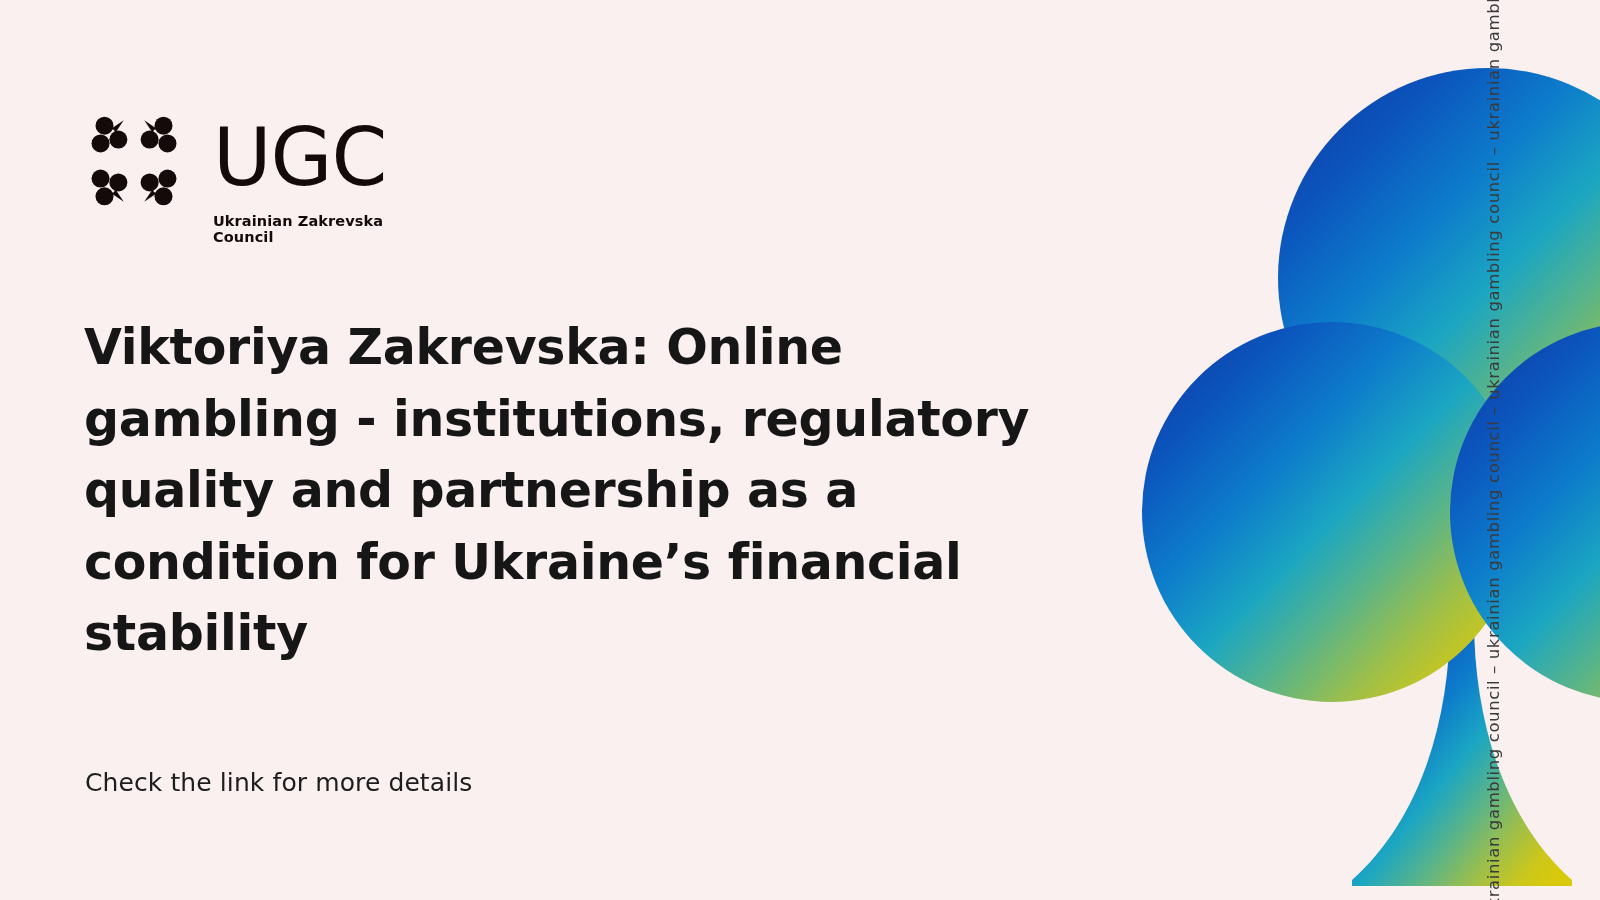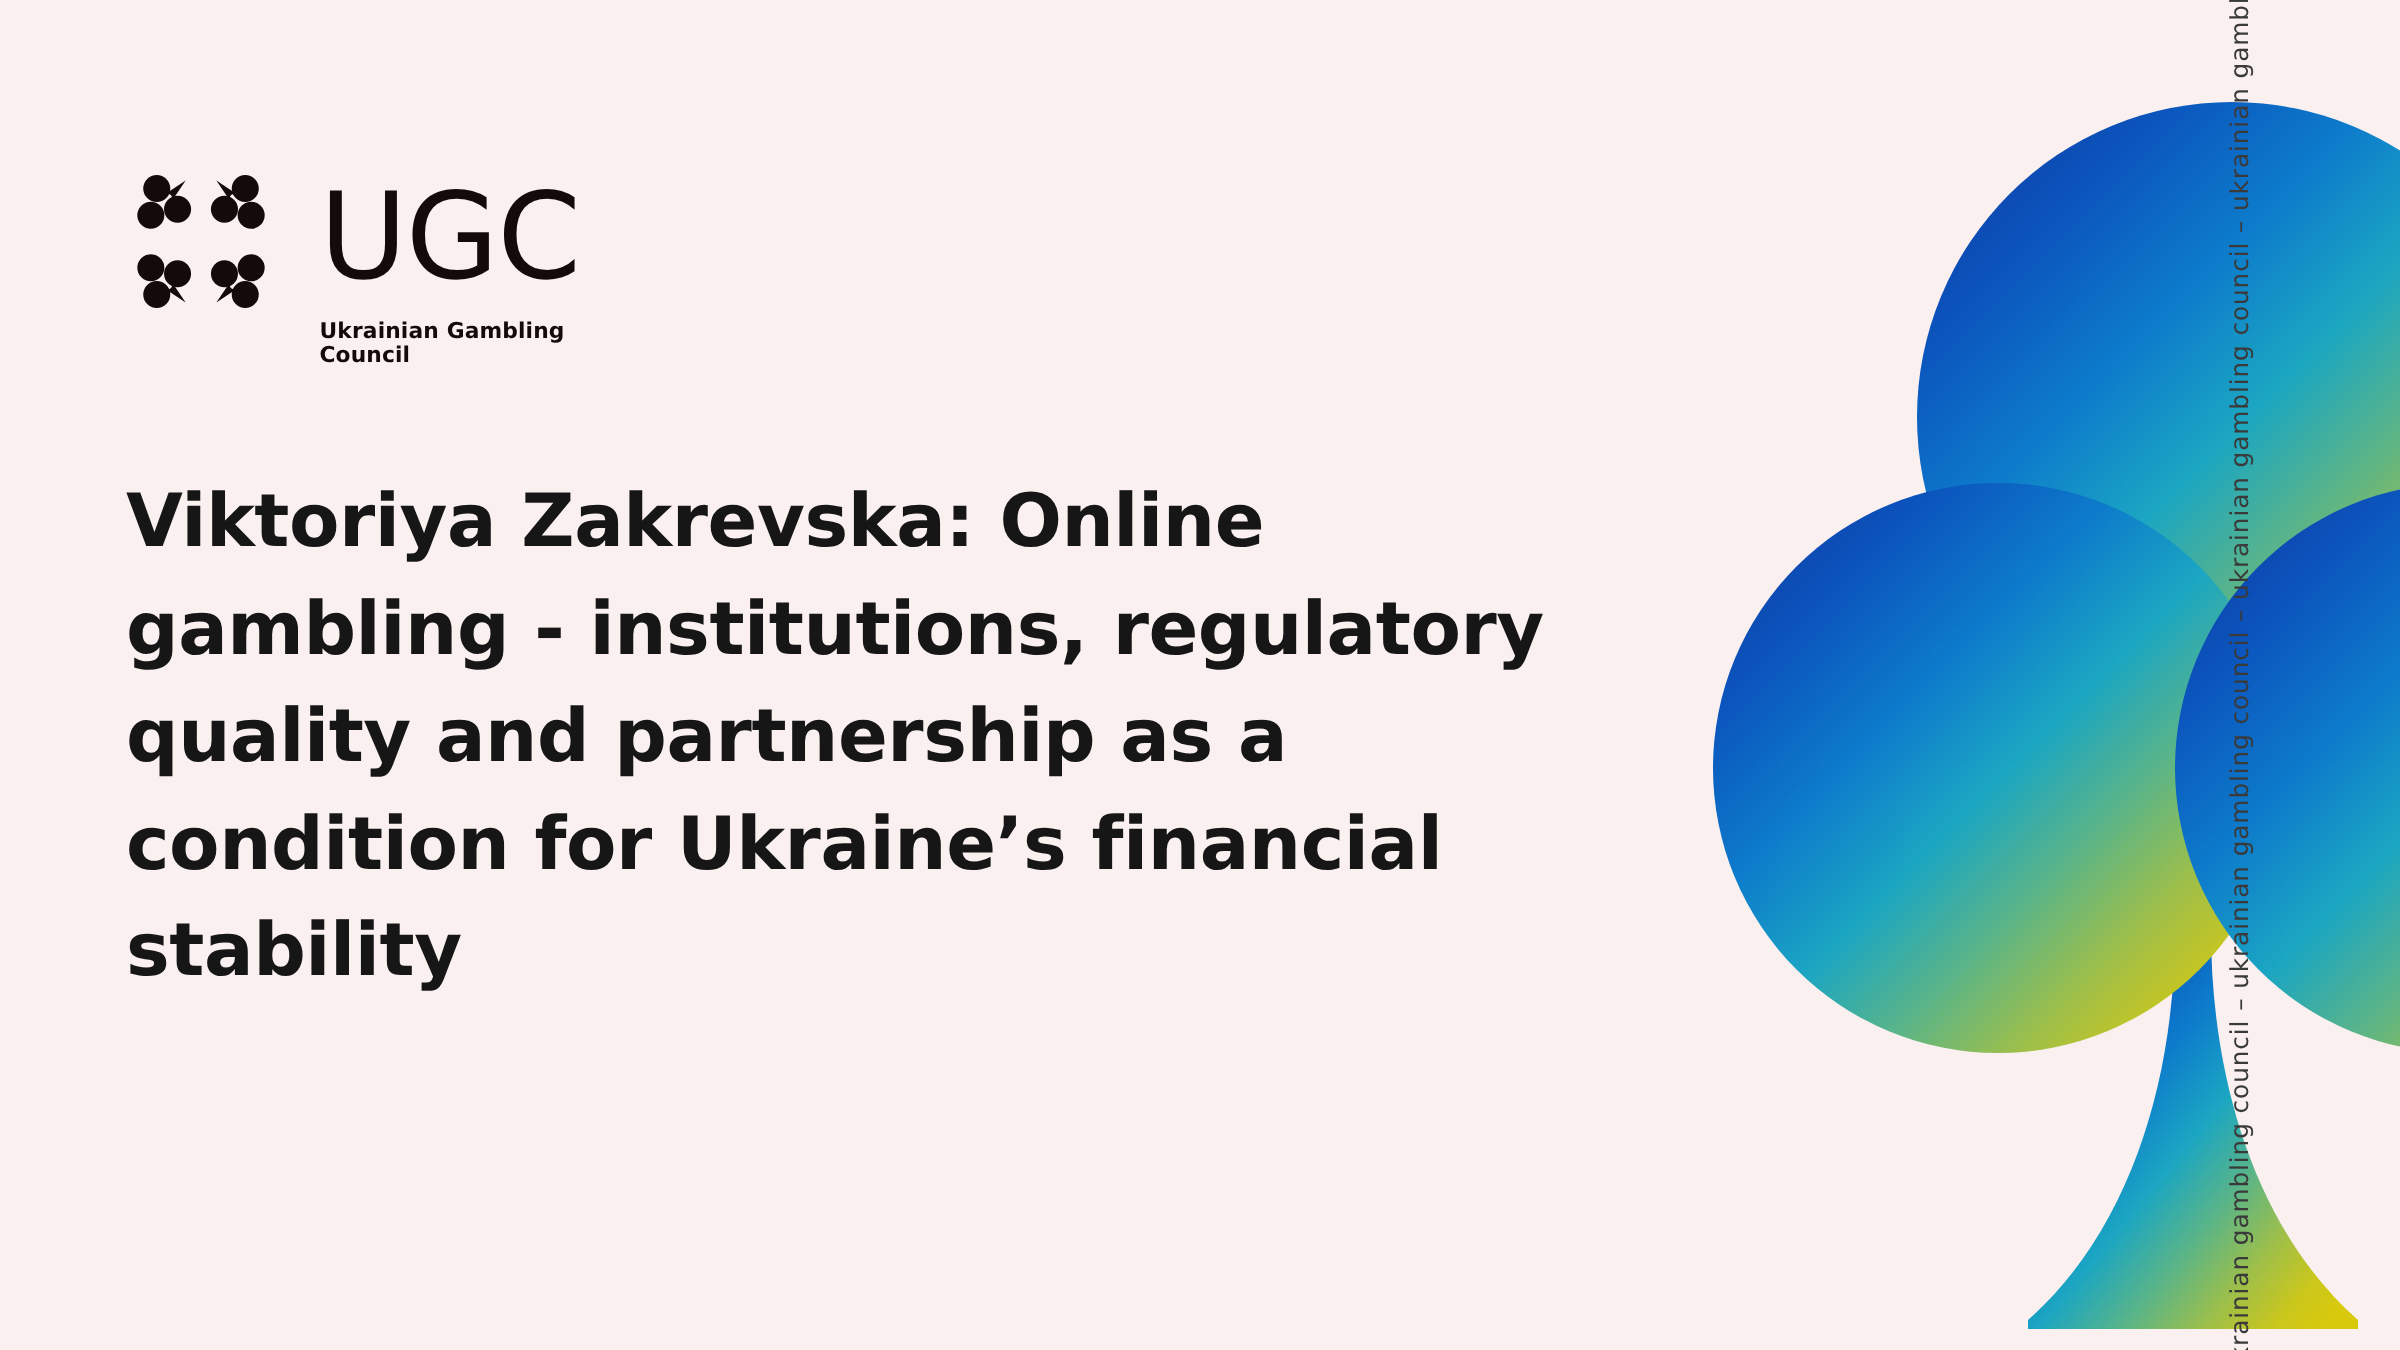--- a/index.html
+++ b/index.html
@@ -198,19 +198,20 @@
               <path d="M-3.2 6 L0 22 L3.2 6 C1.2 8.5 -1.2 8.5 -3.2 6 Z"></path>
               <circle cx="0" cy="-11.5" r="9.2"></circle>
               <circle cx="-10" cy="4.2" r="9.2"></circle>
               <circle cx="10" cy="4.2" r="9.2"></circle>
             </g>
           </g>
         </svg>
       </span>
       <span class="logo-word">UGC</span>
     </div>
-    <div class="logo-sub">Ukrainian Gambling Council</div>
+    <div class="logo-sub">Ukrainian Zakrevska Council</div>
   </div>
 
   <h1 class="headline">Viktoriya Zakrevska: Online gambling - institutions, regulatory quality and partnership as a condition for Ukraine’s financial stability</h1>
 
+  <div class="footnote">Check the link for more details</div>
 
 </div>
 
 </body></html>

